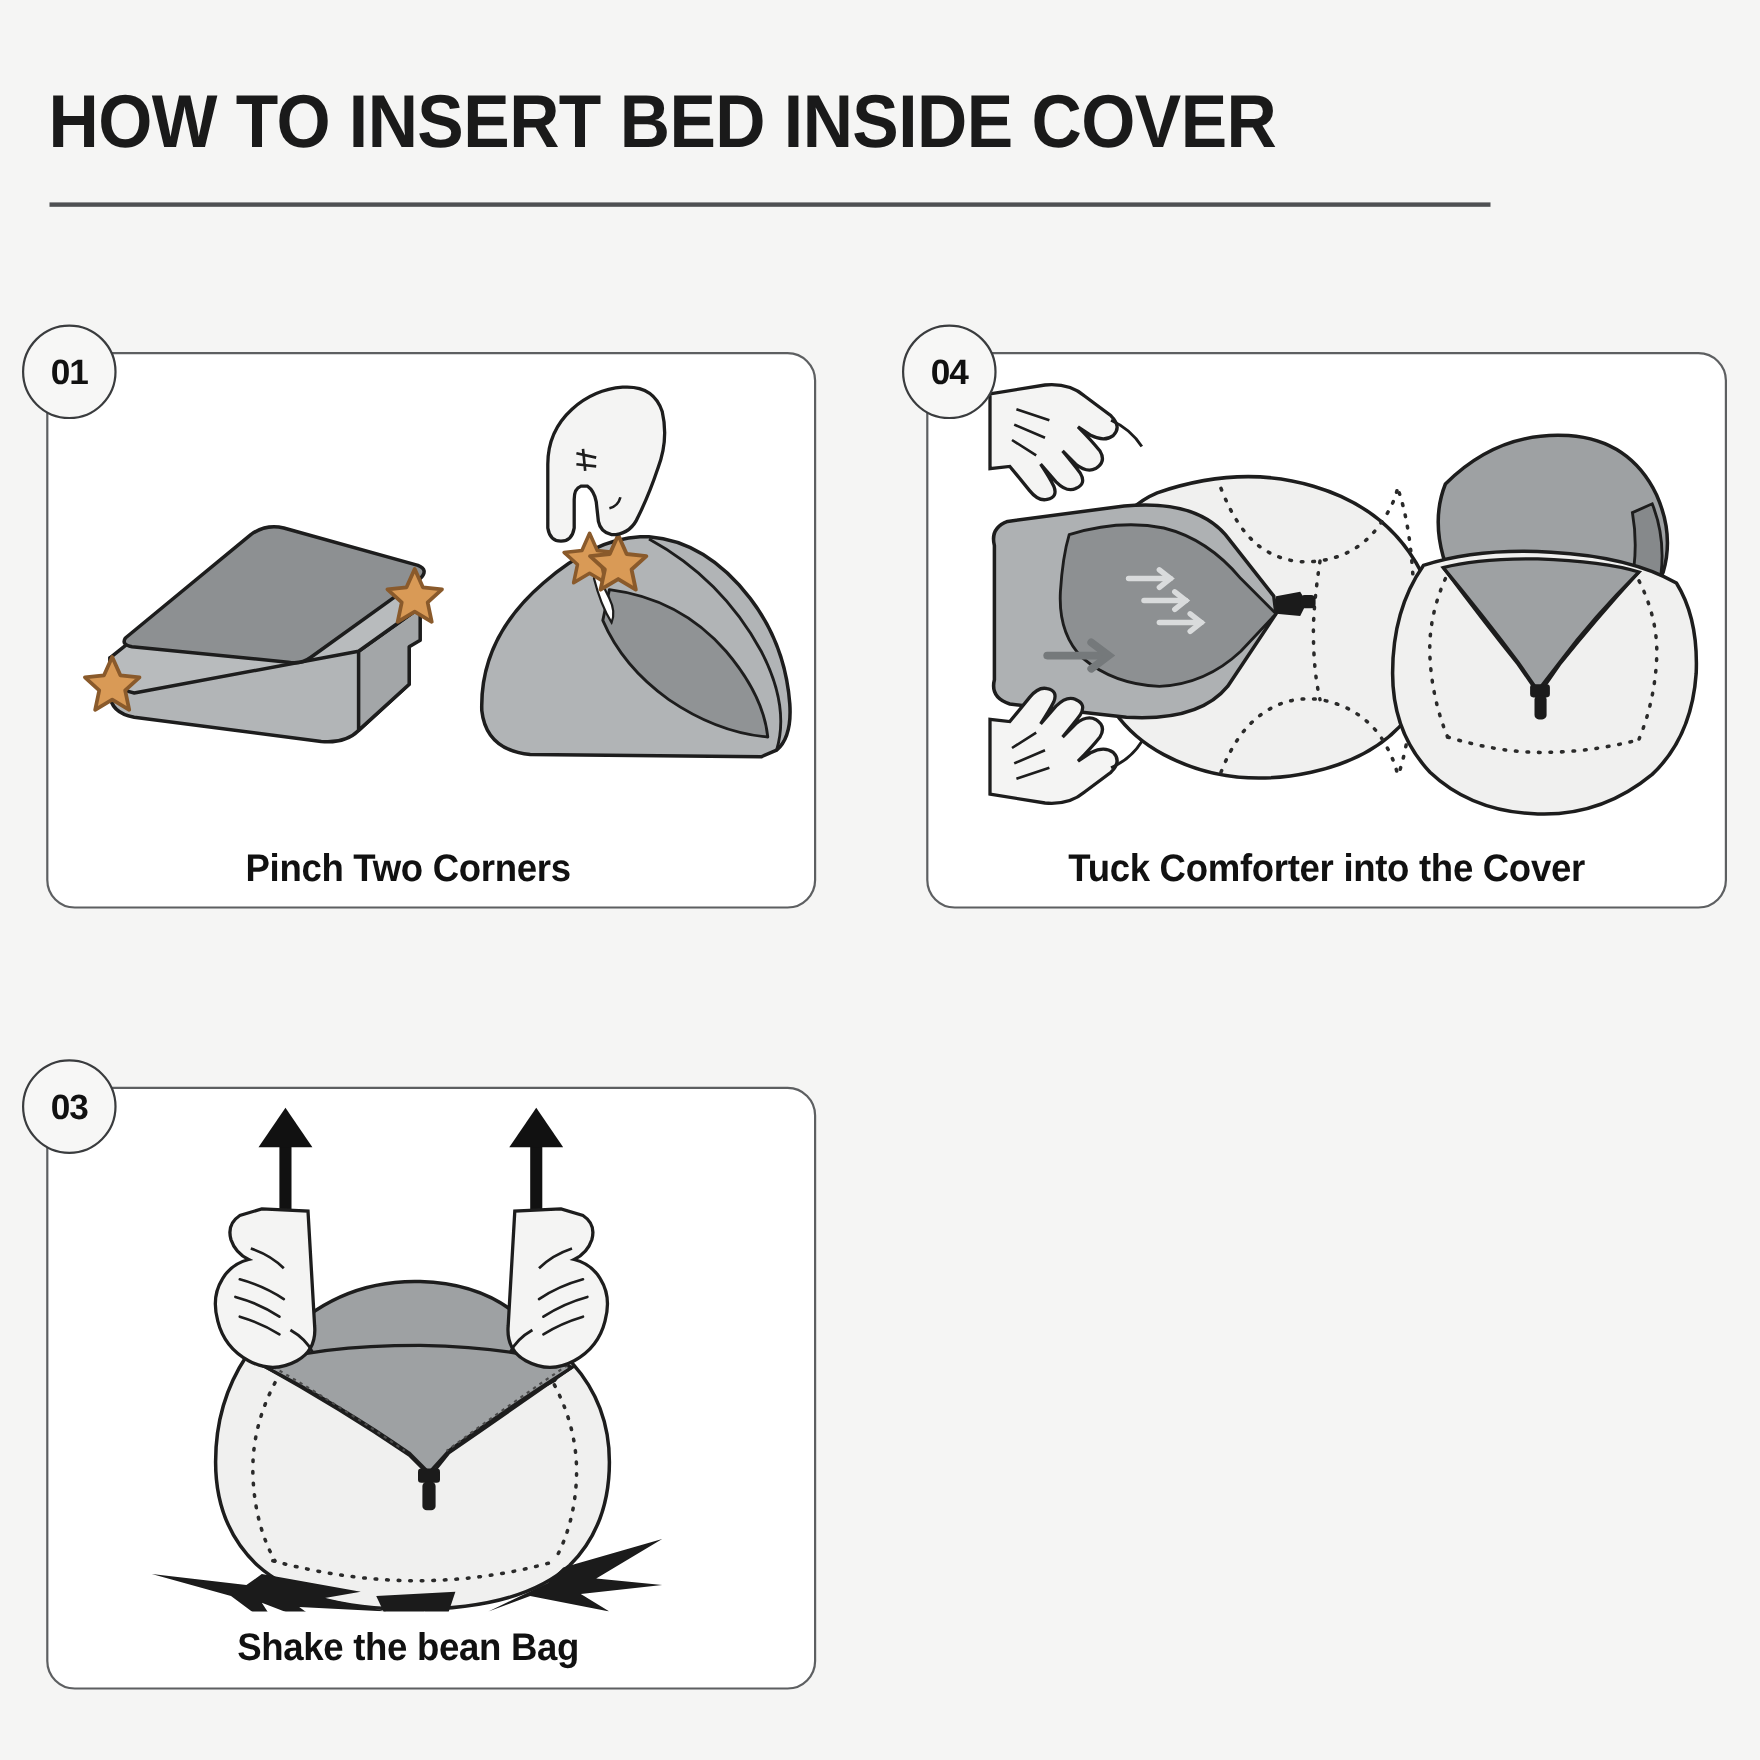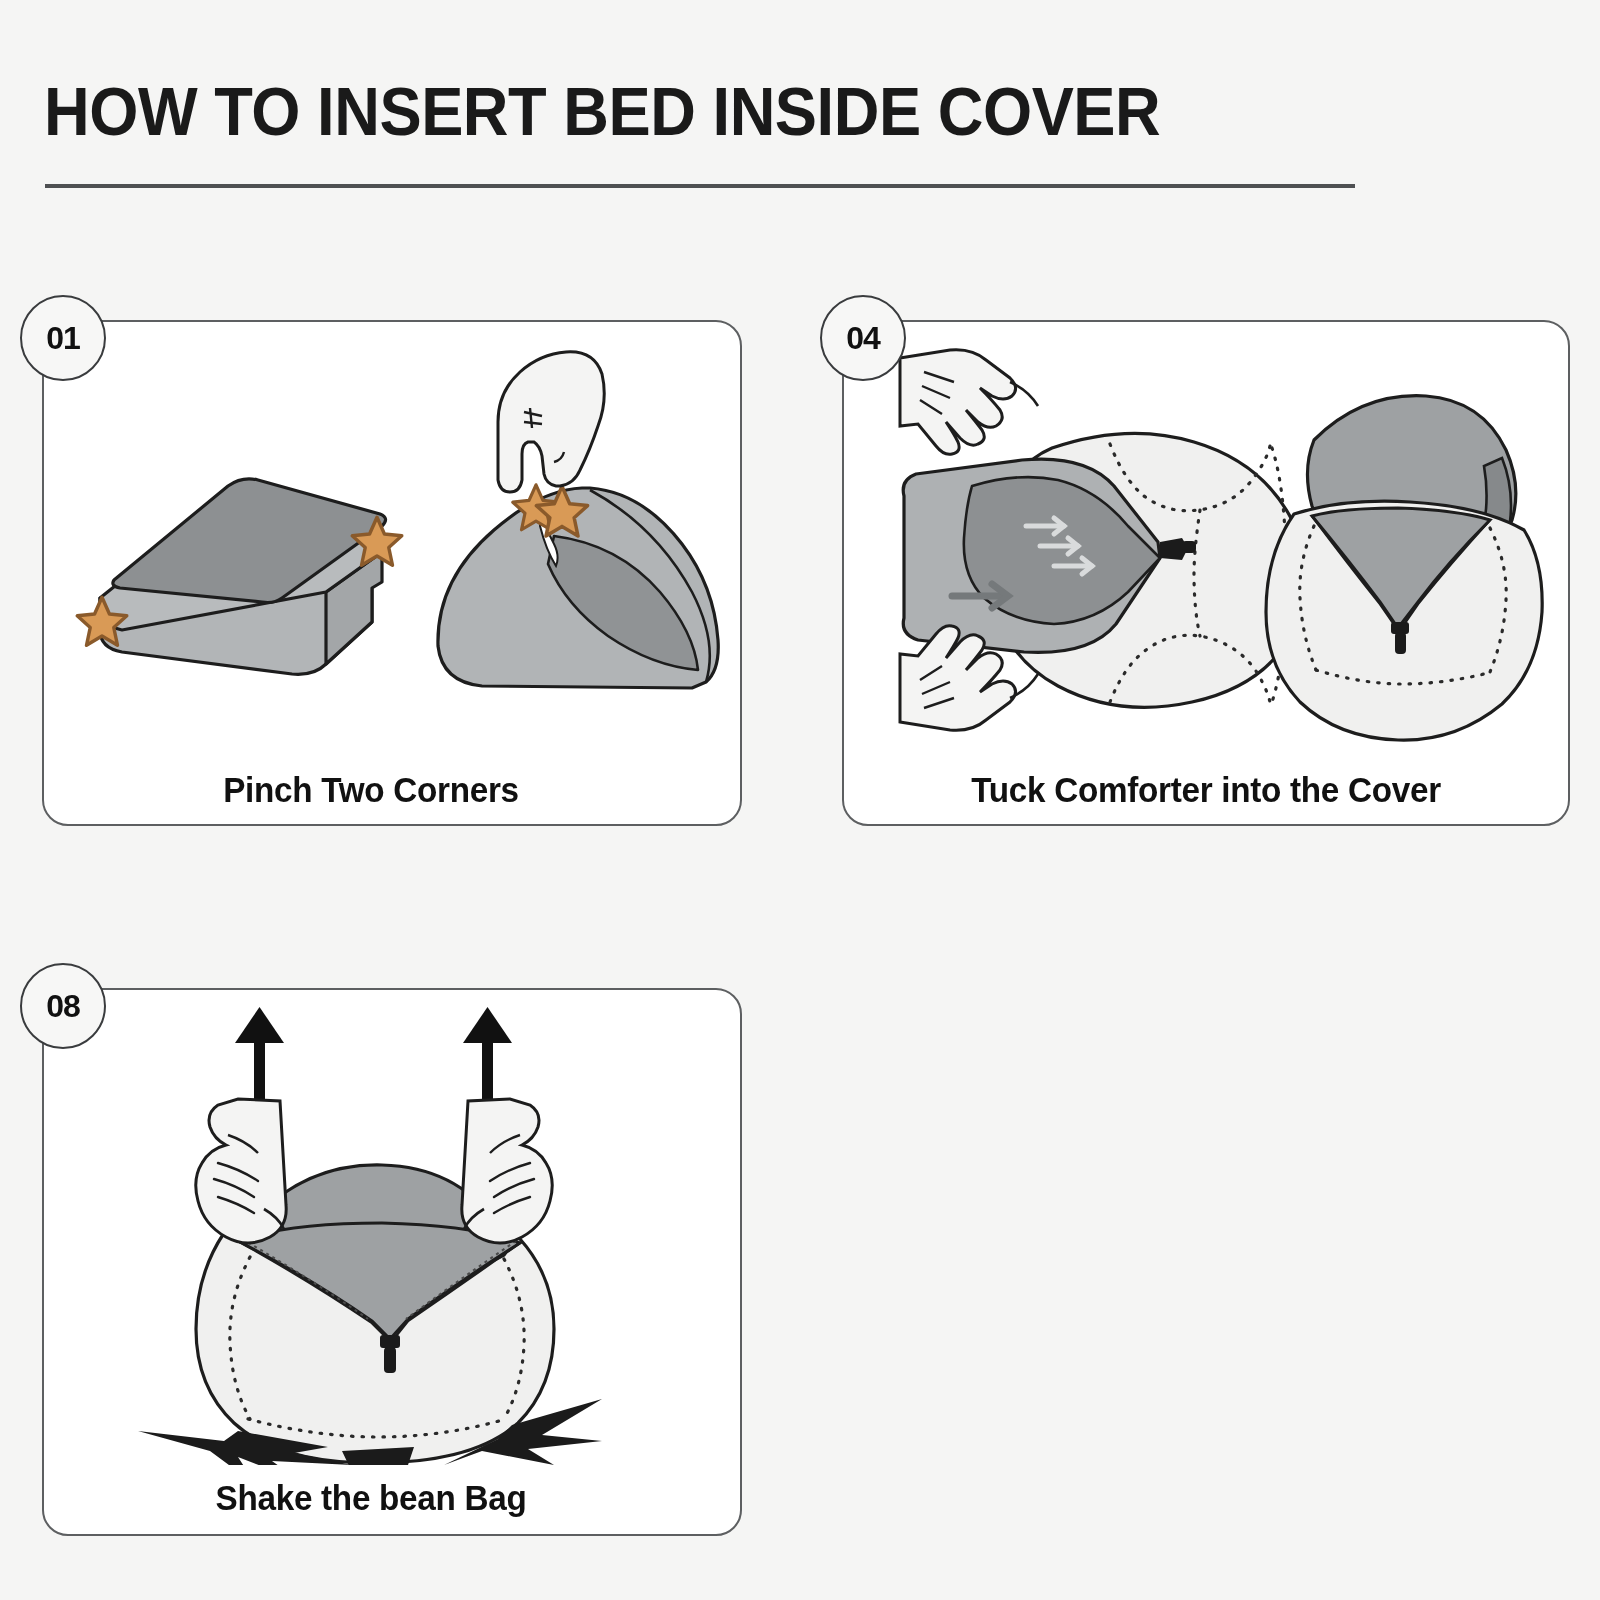--- a/index.html
+++ b/index.html
@@ -256,21 +256,21 @@
       <g>
         <rect x="549" y="292" width="18" height="12" rx="3" fill="#1b1b1b"></rect>
         <rect x="553" y="302" width="11" height="22" rx="4" fill="#1b1b1b"></rect>
       </g>
     </g>
   </svg>
 
   <div class="card-caption" id="caption-2">Tuck Comforter into the Cover</div>
 
   <div class="card" id="card-3"></div>
-  <div class="step-badge" id="badge-3">08</div>
+  <div class="step-badge" id="badge-3">03</div>
 
   <svg class="illus" id="illus-3" viewBox="0 0 700 470">
 
     <g fill="#111">
       <rect x="212" y="32" width="11" height="84"></rect>
       <path d="M217.5 12 L242 48 L193 48 Z"></path>
     </g>
     <g fill="#111">
       <rect x="440" y="32" width="11" height="84"></rect>
       <path d="M445.5 12 L470 48 L421 48 Z"></path>

